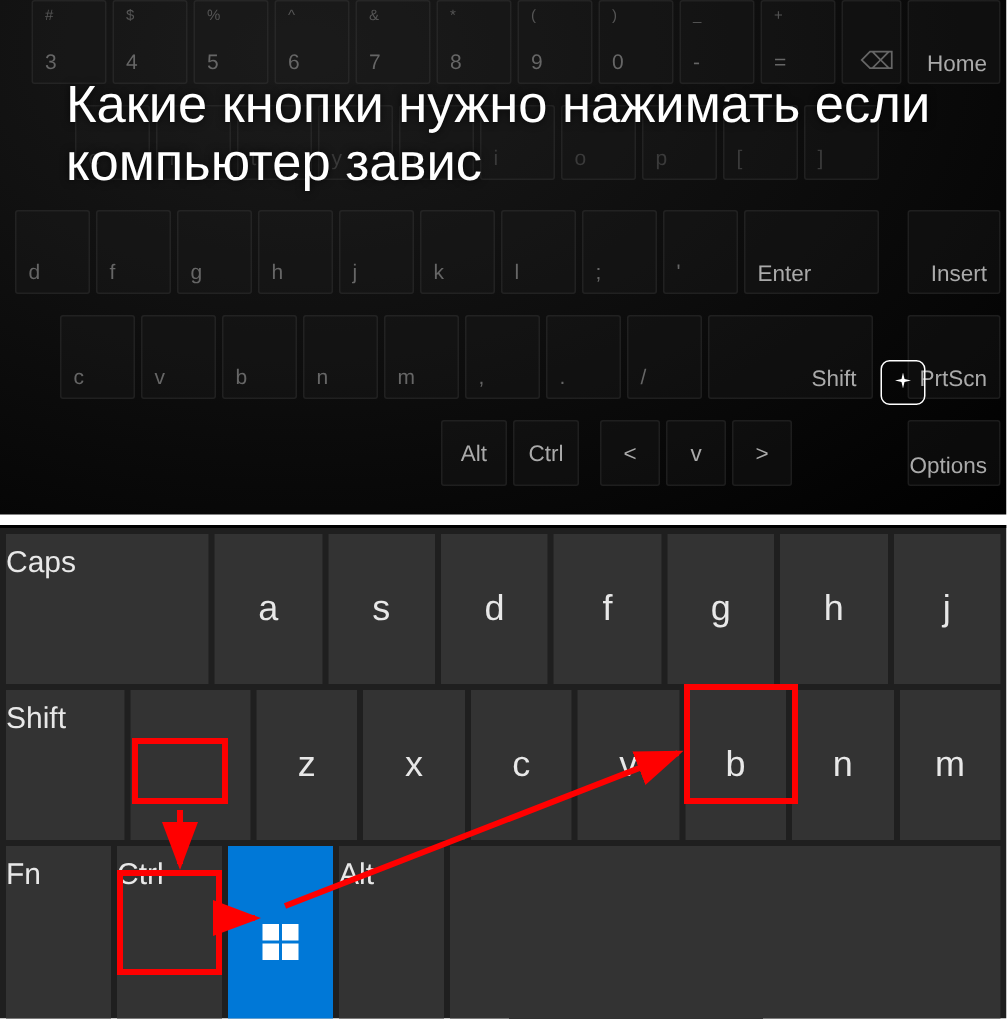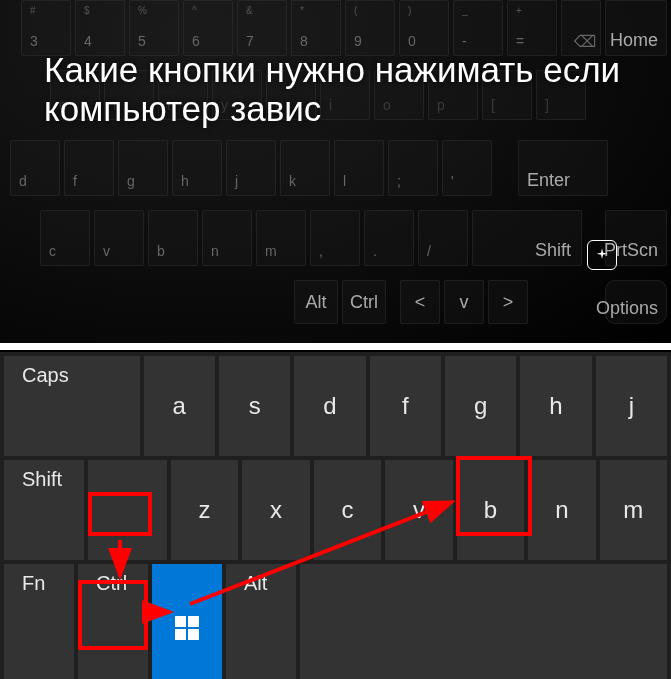--- a/index.html
+++ b/index.html
@@ -26,21 +26,21 @@
     font-size: 14px;
     font-weight: 400;
     border: 1px solid rgba(80,80,80,0.25);
     border-radius: 2px;
     background: rgba(30,30,30,0.35);
     display: flex;
     align-items: flex-end;
     justify-content: flex-start;
     padding: 0 0 6px 8px;
   }
-  .tk.small { font-size: 18px; padding-bottom: 4px; }
+  .tk.small { font-size: 15px; padding-bottom: 4px; }
   .tk .sup { position: absolute; top: 4px; left: 8px; font-size: 10px; color: #555; }
   .tk.right { justify-content: flex-end; padding-right: 8px; padding-left: 0; }
   .tk.faded { color: #3a3a3a; }
 
   .headline {
     position: absolute;
     left: 44px;
     top: 50px;
     right: 40px;
     color: #fff;
@@ -100,21 +100,21 @@
     display: flex;
     align-items: center;
     justify-content: center;
     position: relative;
     border: 0;
   }
   .bk.mod {
     font-size: 20px;
     align-items: flex-start;
     justify-content: flex-start;
-    padding: 8px 0 0 18px;
+    padding: 8px 0 0 0;
   }
   .bk.letter { width: 74px; }
 
   .win-key {
     background: #0078d7;
   }
   .win-logo {
     width: 24px; height: 24px;
     display: grid;
     grid-template-columns: 1fr 1fr;
@@ -239,22 +239,25 @@
     </div>
   <div class="tk" style="left:334px; top:140px; width:50px; height:56px;">
       <span>l</span>
     </div>
   <div class="tk" style="left:388px; top:140px; width:50px; height:56px;">
       <span>;</span>
     </div>
   <div class="tk" style="left:442px; top:140px; width:50px; height:56px;">
       <span>'</span>
     </div>
-  <div class="tk small" style="left:518px; top:140px; width:90px; height:56px; color:#aaa; justify-content:flex-start;">
+  <div class="tk small" style="left:496px; top:140px; width:90px; height:56px; color:#aaa; justify-content:flex-start;">
       <span>Enter</span>
+    </div>
+  <div class="tk small right" style="left:605px; top:140px; width:62px; height:56px; color:#aaa;">
+      <span>Insert</span>
     </div>
 
   <div class="tk" style="left:40px; top:210px; width:50px; height:56px;">
       <span>c</span>
     </div>
   <div class="tk" style="left:94px; top:210px; width:50px; height:56px;">
       <span>v</span>
     </div>
   <div class="tk" style="left:148px; top:210px; width:50px; height:56px;">
       <span>b</span>
@@ -289,21 +292,21 @@
     </div>
   <div class="tk small" style="left:400px; top:280px; width:40px; height:44px; color:#aaa; justify-content:center; align-items:center; padding:0;">
       <span>&lt;</span>
     </div>
   <div class="tk small" style="left:444px; top:280px; width:40px; height:44px; color:#aaa; justify-content:center; align-items:center; padding:0;">
       <span>v</span>
     </div>
   <div class="tk small" style="left:488px; top:280px; width:40px; height:44px; color:#aaa; justify-content:center; align-items:center; padding:0;">
       <span>&gt;</span>
     </div>
-  <div class="tk small right" style="left:605px; top:280px; width:62px; height:44px; color:#aaa;border-radius:10px;">
+  <div class="tk small right" style="left:605px; top:280px; width:62px; height:44px; color:#aaa;">
       <span>Options</span>
     </div>
 
   <div class="headline">Какие кнопки нужно нажимать если компьютер завис</div>
 
   <div class="sparkle">
     <svg viewBox="0 0 24 24" fill="#fff">
         <path d="M12 2l1.5 6.5L20 10l-6.5 1.5L12 18l-1.5-6.5L4 10l6.5-1.5z"></path>
       </svg>
   </div>

